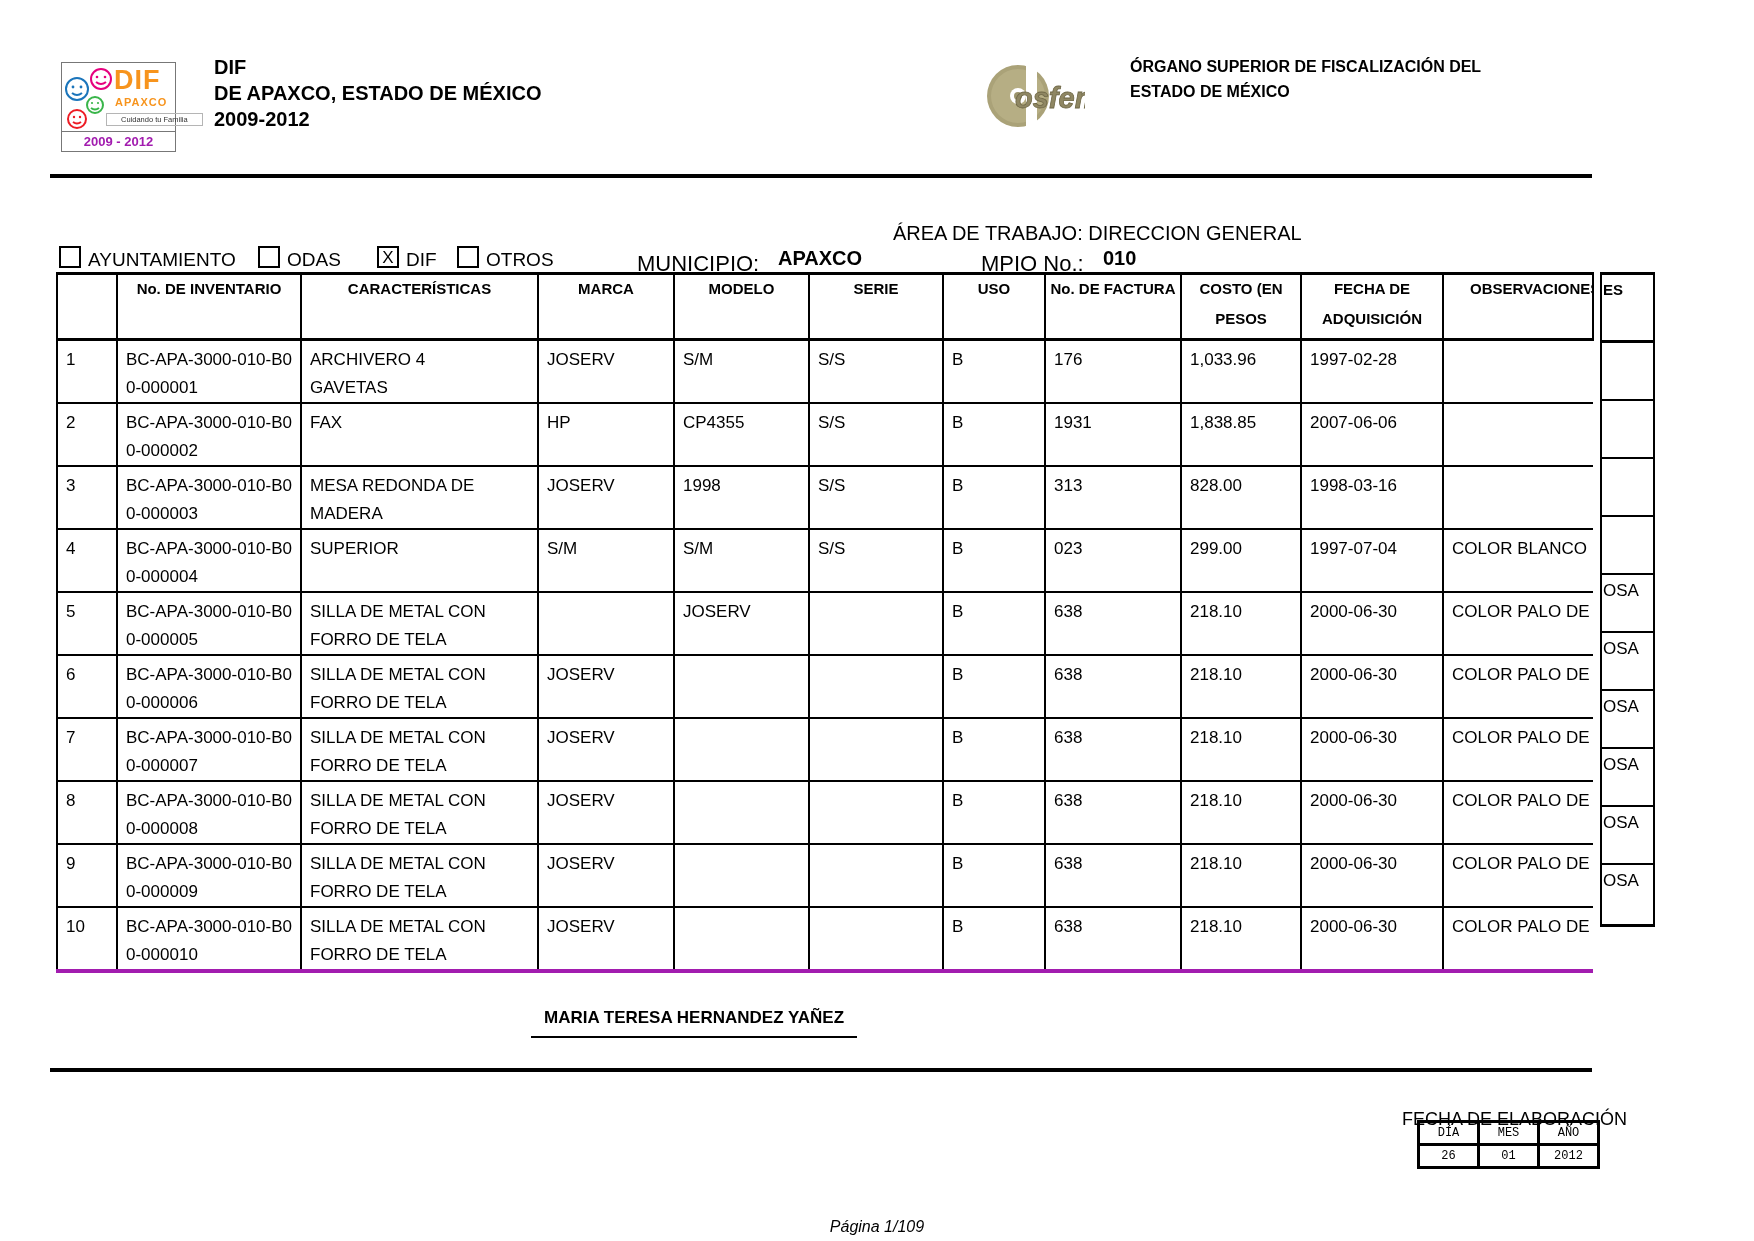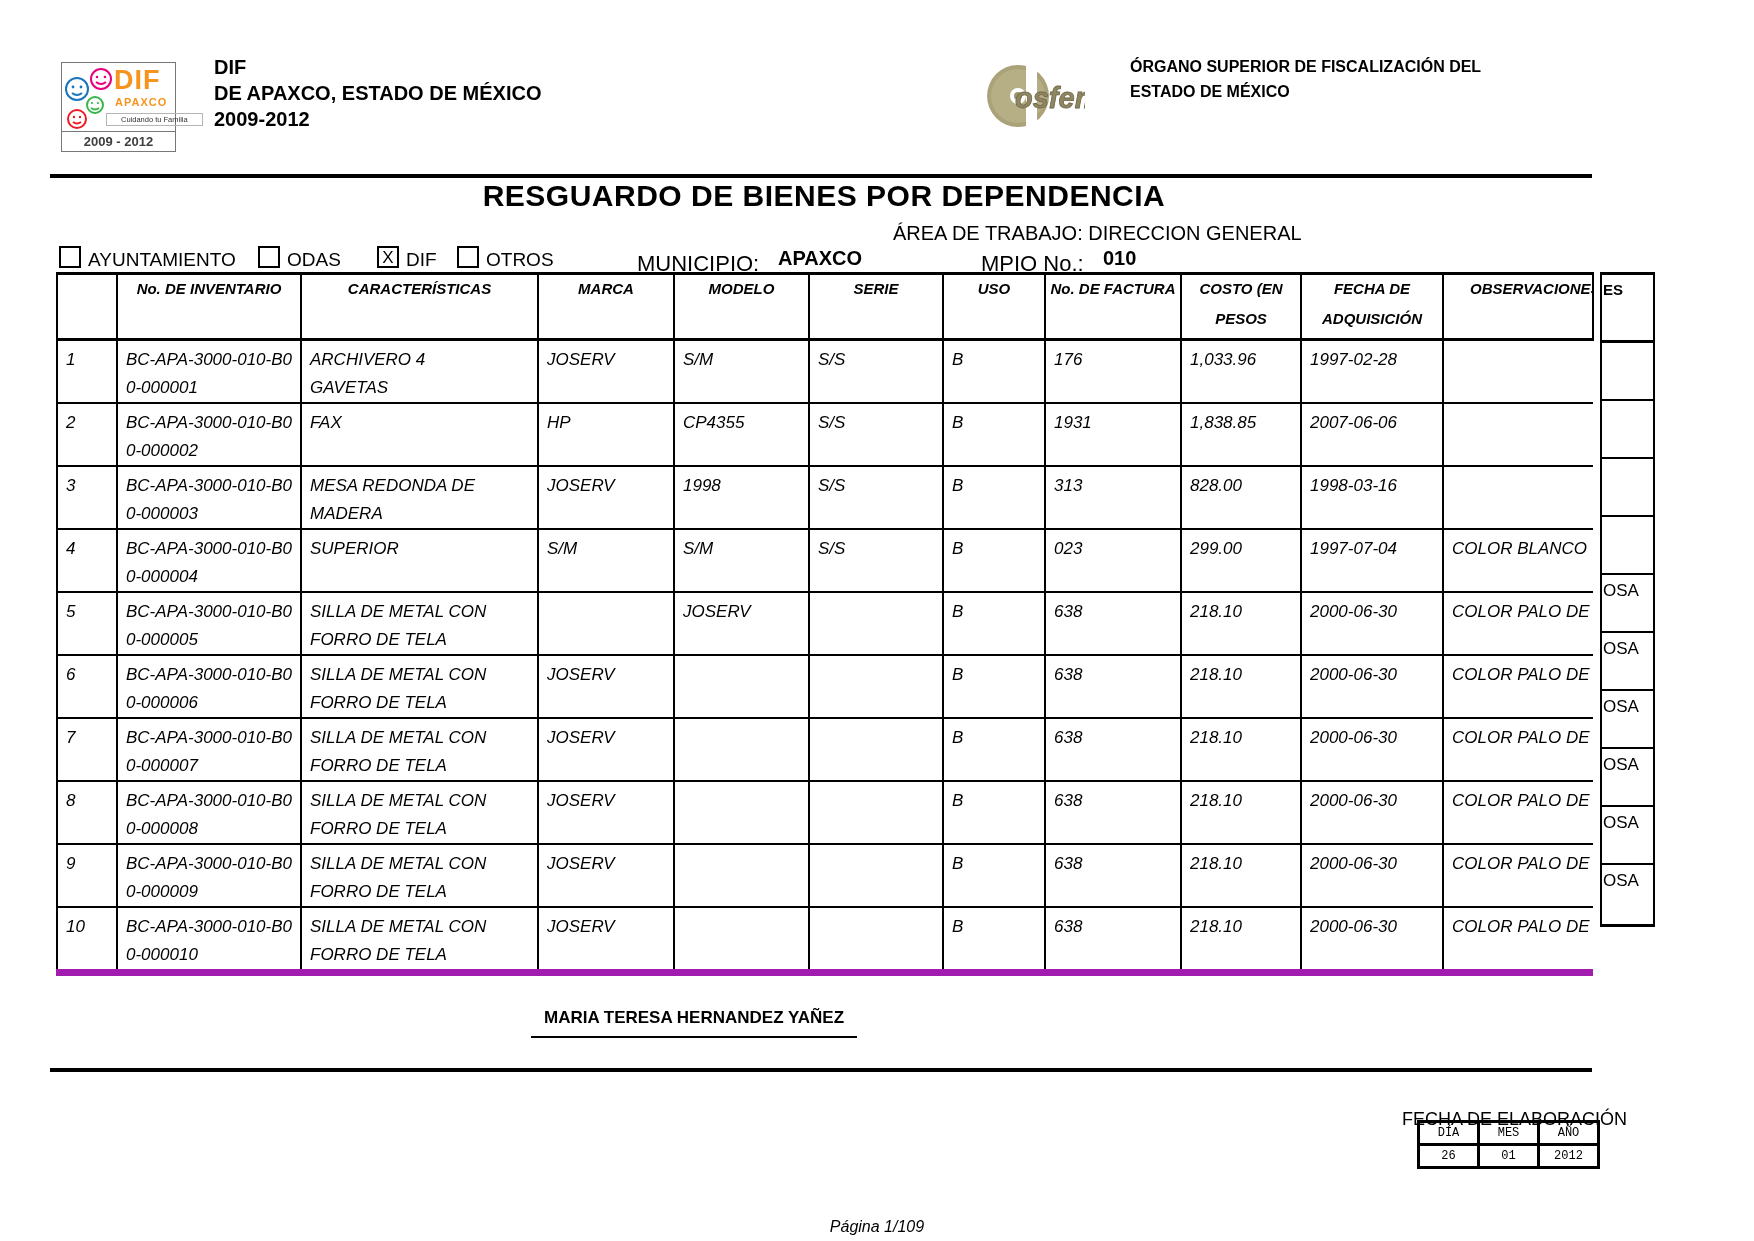--- a/index.html
+++ b/index.html
@@ -6,21 +6,21 @@
   #page{position:relative;width:1754px;height:1241px;background:#ffffff;
         font-family:"Liberation Sans", sans-serif;color:#000;overflow:hidden;}
   *{box-sizing:border-box;}
 
   
   .dif-box{position:absolute;left:61px;top:62px;width:115px;height:90px;border:1px solid #777;background:#fff;}
   .dif-word{position:absolute;left:52px;top:2px;font-size:27px;font-weight:bold;color:#f7941d;letter-spacing:1px;}
   .dif-apaxco{position:absolute;left:53px;top:33px;font-size:11px;font-weight:bold;color:#f7941d;letter-spacing:1px;}
   .dif-slogan{position:absolute;left:44px;top:50px;font-size:7.5px;color:#333;border:1px solid #b5b5b5;padding:1px 14px;white-space:nowrap;}
   .dif-period{position:absolute;left:0;right:0;bottom:0;height:20px;border-top:1px solid #777;
-              font-size:13px;font-weight:bold;color:#404040;text-align:center;line-height:19px;}
+              font-size:13px;font-weight:bold;color:#a21caf;text-align:center;line-height:19px;}
   .hdr-left-text{position:absolute;left:214px;top:54px;font-size:20px;font-weight:bold;line-height:26px;}
   .osfem{position:absolute;left:985px;top:58px;width:100px;height:76px;}
   .hdr-right-text{position:absolute;left:1130px;top:54px;font-size:16px;font-weight:bold;line-height:25px;}
 
   .rule{position:absolute;left:50px;width:1542px;height:4px;background:#000;}
   .rule-top{top:174px;}
   .rule-bottom{top:1068px;}
 
   .title{position:absolute;left:56px;top:179px;width:1536px;text-align:center;
          font-size:30px;font-weight:bold;letter-spacing:.5px;}
@@ -28,21 +28,21 @@
 
   
   .cbx{position:absolute;top:246px;width:22px;height:22px;border:2px solid #000;
        font-size:17px;line-height:19px;text-align:center;font-weight:normal;}
   .cbx-label{position:absolute;top:249px;font-size:19px;white-space:nowrap;}
   .muni-label{position:absolute;top:251px;font-size:22px;}
   .muni-value{position:absolute;top:247px;font-size:20px;font-weight:bold;}
 
   
   table.inv{position:absolute;left:56px;top:272px;width:1536px;border-collapse:collapse;table-layout:fixed;
-            border-left:2px solid #000;border-top:3px solid #000;border-bottom:7px solid #a21caf;border-right:none;font-style:italic;}
+            border-left:2px solid #000;border-top:3px solid #000;border-bottom:4px solid #a21caf;border-right:none;}
   table.inv th,table.inv td{border:2px solid #000;vertical-align:top;overflow:hidden;}
   table.inv th{height:66px;border-bottom:3px solid #000;font-size:15px;font-weight:bold;
                text-align:center;padding-top:5px;}
   table.inv td{height:58px;font-size:17px;padding:5px 2px 0 8px;line-height:28px;}
   .th-line2{margin-top:13px;}
   .td-car{padding-right:45px !important;}
   .td-obs{white-space:nowrap;border-right:none !important;}
   .th-obs{text-align:left !important;padding-left:26px;white-space:nowrap;}
 
   
@@ -123,21 +123,20 @@
     <circle cx="33" cy="38" r="4" fill="#9c946c"></circle>
     <text x="30" y="50" font-size="29" font-weight="bold" font-style="italic" fill="#8f8763" stroke="#6e6746" stroke-width="0.8">osfem</text>
   </svg>
 
   <div class="hdr-right-text">
     <div>ÓRGANO SUPERIOR DE FISCALIZACIÓN DEL</div>
     <div>ESTADO DE MÉXICO</div>
   </div>
 
   <div class="rule rule-top"></div>
-  <div class="title">RESGUARDO DE BIENES POR DEPENDENCIA</div>
   <div class="area">ÁREA DE TRABAJO: DIRECCION GENERAL</div>
 
   <div class="cbx" style="left:59px"></div>
   <div class="cbx-label" style="left:88px">AYUNTAMIENTO</div>
   <div class="cbx" style="left:258px"></div>
   <div class="cbx-label" style="left:287px">ODAS</div>
   <div class="cbx" style="left:377px"><span>X</span></div>
   <div class="cbx-label" style="left:406px">DIF</div>
   <div class="cbx" style="left:457px"></div>
   <div class="cbx-label" style="left:486px">OTROS</div>

